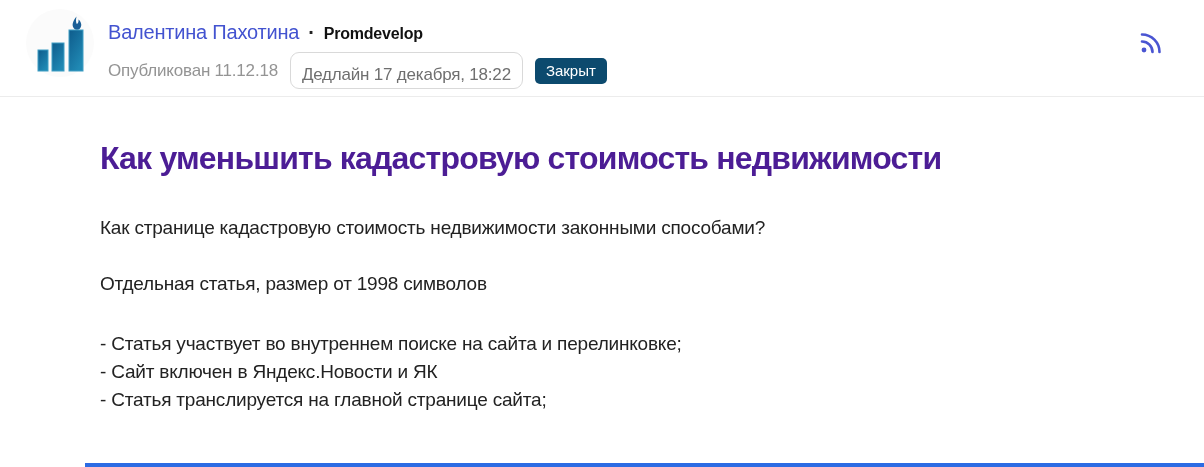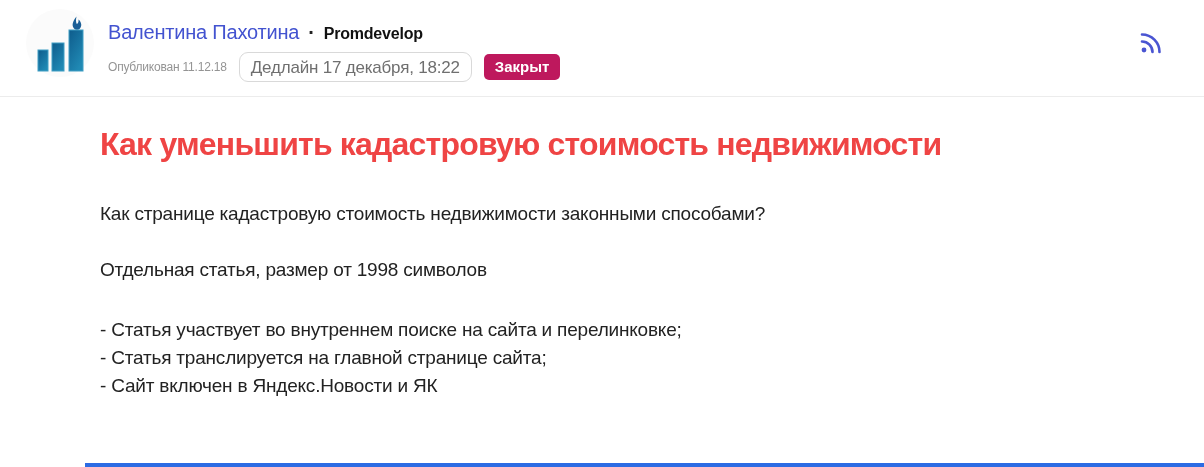--- a/index.html
+++ b/index.html
@@ -48,56 +48,56 @@
   }
   .meta-row {
     position: absolute;
     left: 108px; top: 52px;
     display: flex; align-items: center;
     gap: 12px;
     white-space: nowrap;
   }
   .published-text {
     color: #949494;
-    font-size: 12px;
+    font-size: 17px;
   }
   .deadline-badge {
     border: 1px solid #d9d9d9;
     border-radius: 9px;
     color: #6f6f6f;
     font-size: 17px;
-    padding: 5px 11px 3px 11px;
+    padding: 12px 11px 3px 11px;
     background: #fff;
   }
   .status-badge {
-    background: #be185d;
+    background: #0c4a6e;
     color: #ffffff;
     font-size: 15px;
-    font-weight: 700;
+    font-weight: 400;
     border-radius: 5px;
     padding: 4px 11px 5px 11px;
     letter-spacing: 0;
   }
   .rss-button {
     position: absolute;
     right: 40px; top: 30px;
     width: 26px; height: 26px;
     cursor: pointer;
     display: flex; align-items: center; justify-content: center;
   }
 
   
   .article {
     padding: 0 100px;
   }
   .article-title {
-    margin-top: 29px;
+    margin-top: 43px;
     font-size: 32px;
     font-weight: 700;
-    color: #ef4444;
+    color: #4c1d95;
     letter-spacing: -0.8px;
     line-height: 36px;
   }
   .article-paragraph {
     font-size: 19px;
     color: #222;
     line-height: 22px;
   }
   .p1 { margin-top: 41px; }
   .p2 { margin-top: 34px; }
@@ -167,18 +167,18 @@
 </div>
 
 <div class="article">
   <h1 class="article-title">Как уменьшить кадастровую стоимость недвижимости</h1>
 
   <p class="article-paragraph p1">Как странице кадастровую стоимость недвижимости законными способами?</p>
   <p class="article-paragraph p2">Отдельная статья, размер от 1998 символов</p>
 
   <div class="article-list">
     <div class="article-list-item">- Статья участвует во внутреннем поиске на сайта и перелинковке;</div>
+    <div class="article-list-item">- Сайт включен в Яндекс.Новости и ЯК</div>
     <div class="article-list-item">- Статья транслируется на главной странице сайта;</div>
-    <div class="article-list-item">- Сайт включен в Яндекс.Новости и ЯК</div>
   </div>
 </div>
 
 <div class="bottom-panel-edge"></div>
 
 </body></html>

